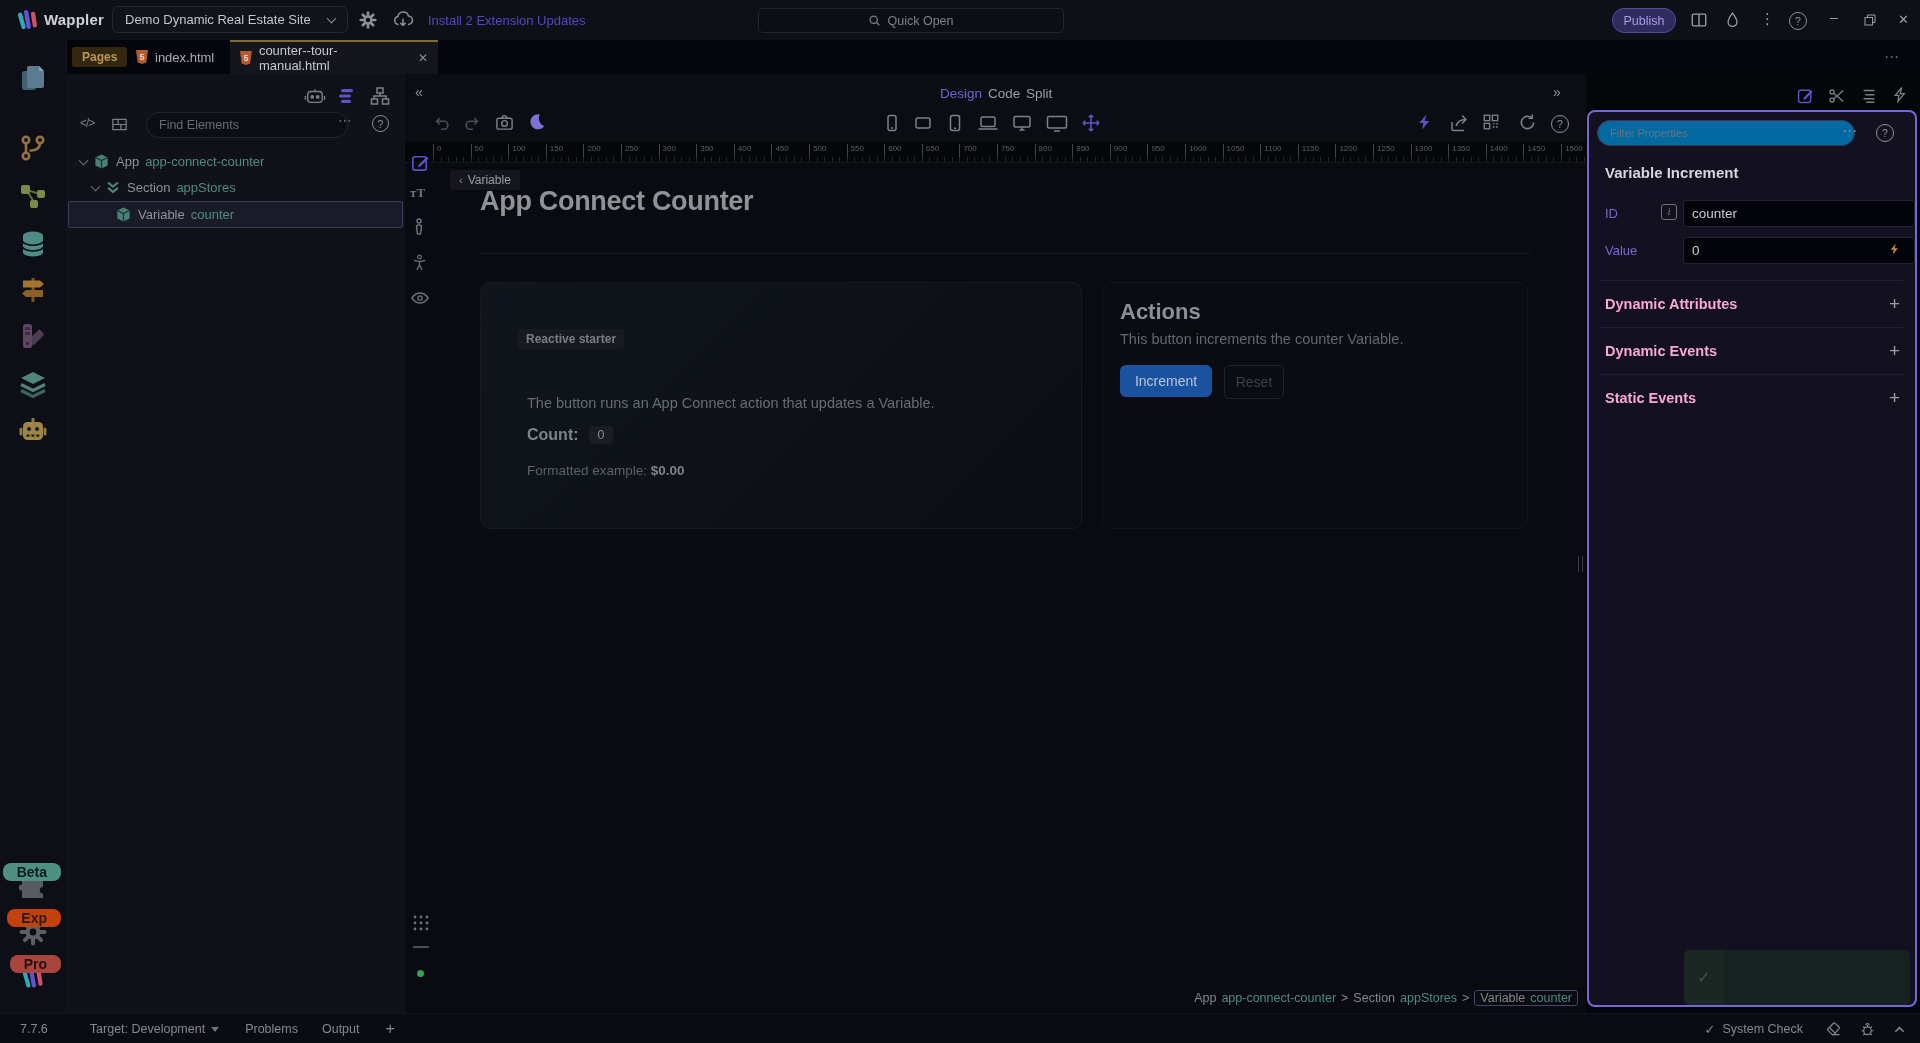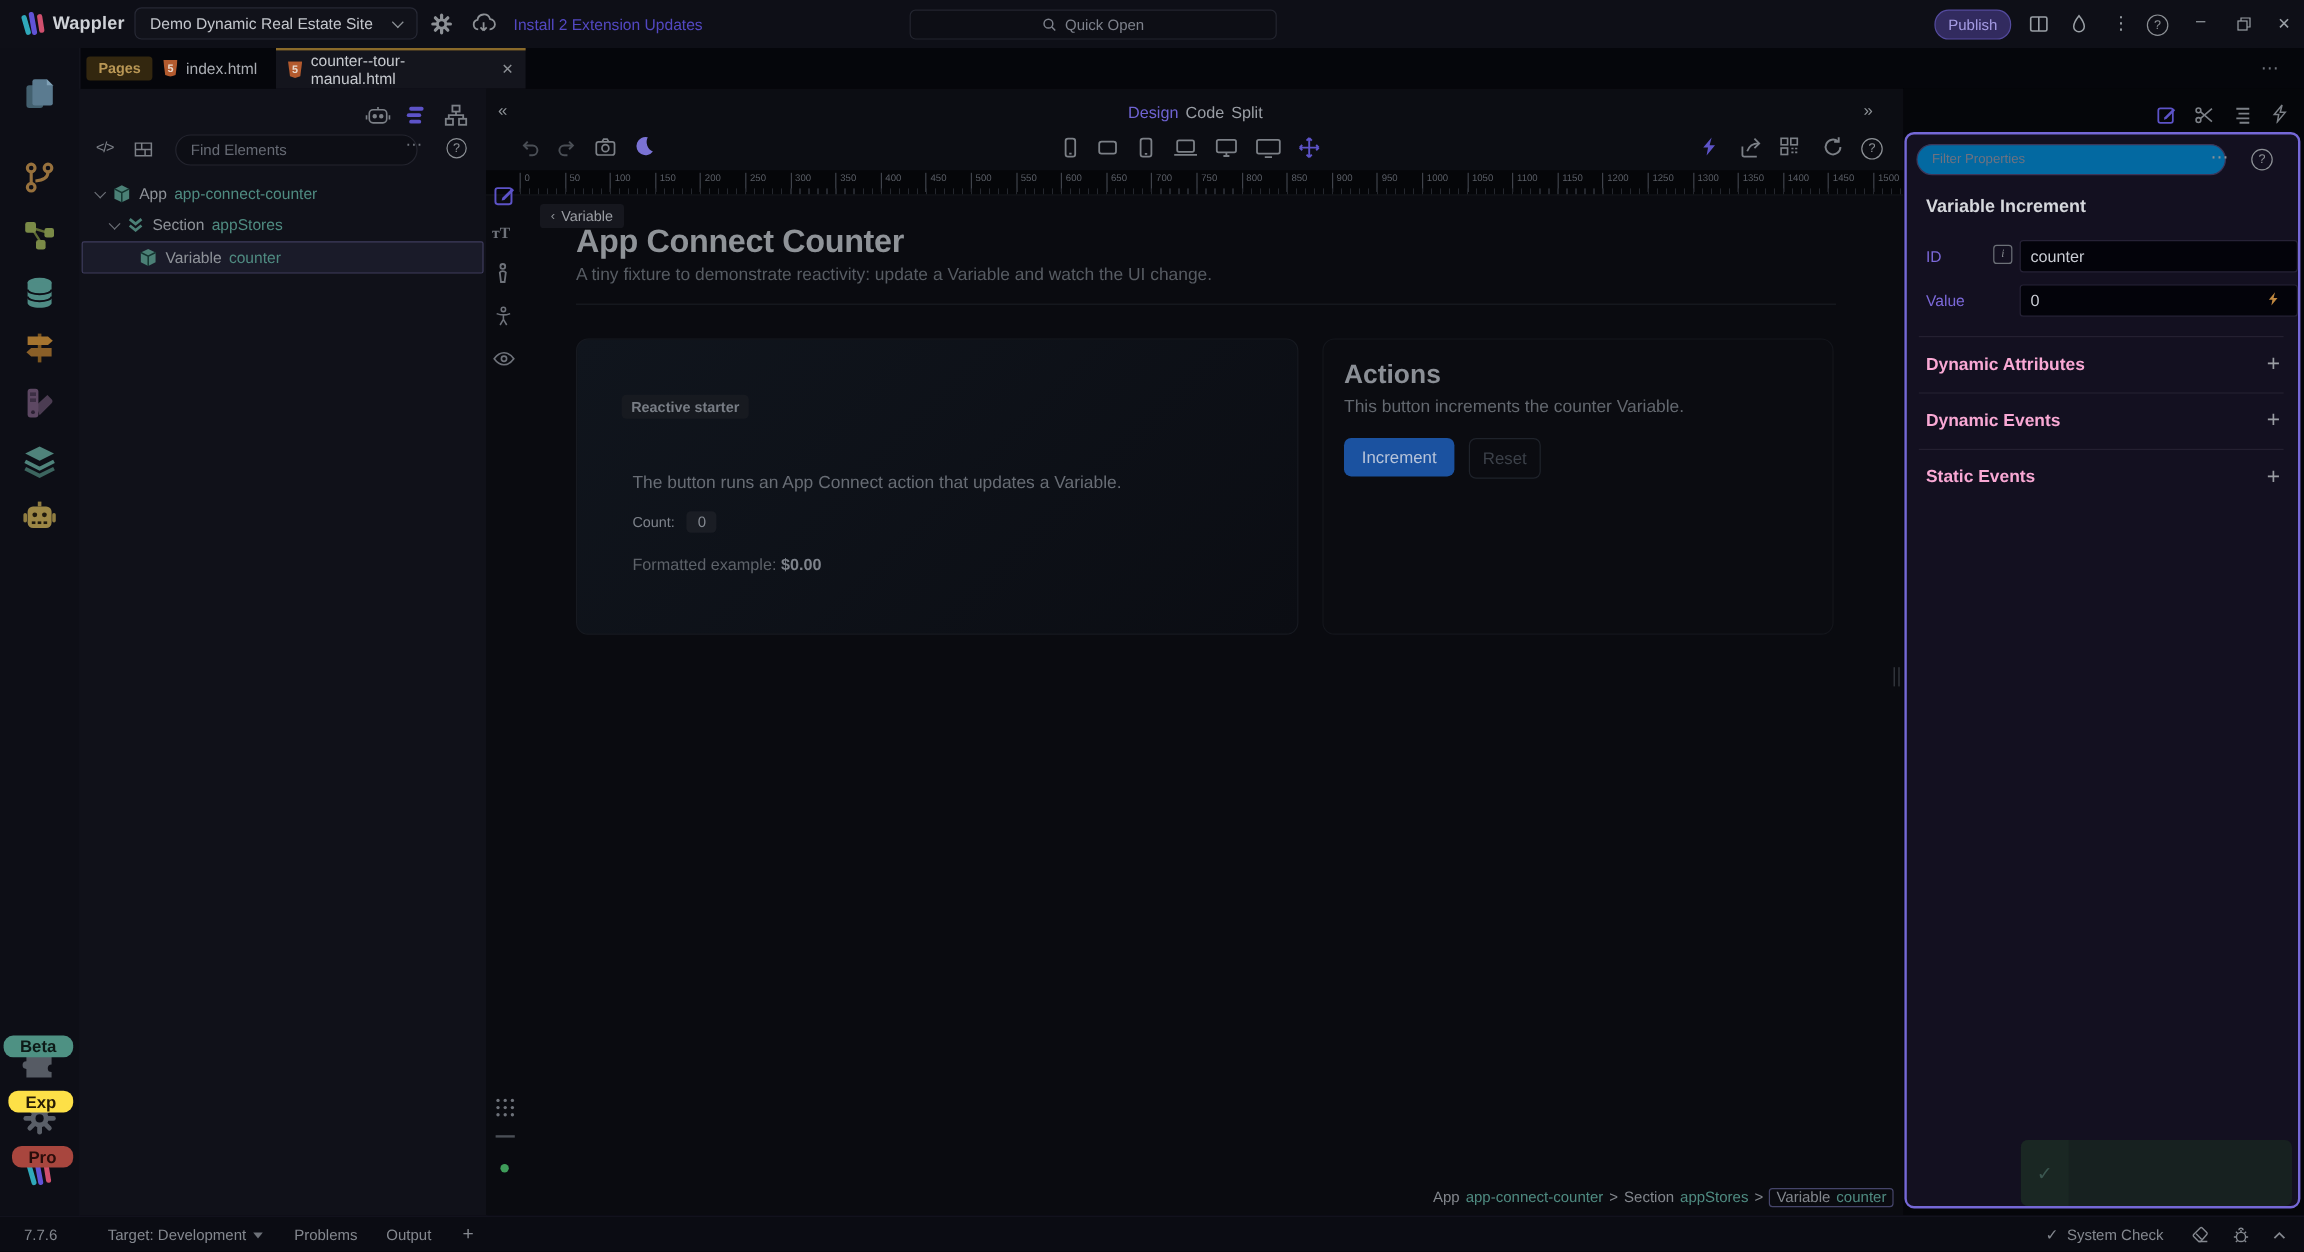--- a/index.html
+++ b/index.html
@@ -39,21 +39,21 @@
   .html5{width:12px;height:14px;background:#b35a2e;color:#e8d9ce;font-size:9px;font-weight:bold;
          display:inline-flex;align-items:center;justify-content:center;
          clip-path:polygon(0 0,100% 0,86% 90%,50% 100%,14% 90%)}
   .tabclose{color:#8d9196;font-size:12px;margin-left:4px}
 
   
   .rail{left:0;top:40px;width:66px;height:973px;background:#0d0e16;border-right:1px solid #15161f}
   .railic{left:17px;width:32px;height:32px}
   .railbadge{position:absolute;right:-12px;top:-7px;font-size:14px;font-weight:bold;padding:1px 14px;border-radius:8px}
   .b-beta{background:#4e9183;color:#0d1b18}
-  .b-exp{background:#fde047;color:#271d06}
+  .b-exp{background:#c2410c;color:#271d06}
   .b-pro{background:#a8463e;color:#2a0d0b}
 
   
   .pagespanel{left:66px;top:74px;width:339px;height:939px;background:#101119;border-right:1px solid #191a24}
   .findinput{position:absolute;left:80px;top:38px;width:176px;height:24px;background:#0d0e15;border:1px solid #24252f;
              border-radius:13px;color:#c3c6cc;font-size:12.5px;padding:0 12px}
   .findinput::placeholder{color:#676b75}
   .trow{display:flex;align-items:center;height:26px;font-size:13px;gap:6px}
   .t-type{color:#8f9399}.t-name{color:#4f8b81}
   .texp{width:6px;height:6px;border-right:1.6px solid #6d7178;border-bottom:1.6px solid #6d7178;display:inline-block}
@@ -78,21 +78,21 @@
   .hr{position:absolute;left:75px;top:179px;width:1050px;height:1px;background:#191c22}
   .card1{position:absolute;left:75px;top:208px;width:600px;height:245px;border-radius:10px;
          background:linear-gradient(135deg,#10151d,#0b0d13);border:1px solid #171a21}
   .card2{position:absolute;left:697px;top:208px;width:424px;height:245px;border-radius:10px;
          background:#0b0c11;border:1px solid #14161c}
   .badge{position:absolute;left:37px;top:46px;padding:3px 8px;background:#171a20;border-radius:4px;
          font-size:12px;font-weight:bold;color:#787d85}
   .h2{position:absolute;left:45px;top:76px;font-size:23px;font-weight:bold;color:#878b92}
   .body1{position:absolute;left:46px;top:112px;font-size:14.5px;color:#686d75}
   .countrow{position:absolute;left:46px;top:143px;display:flex;align-items:center;gap:10px}
-  .countlbl{font-size:12px;font-weight:normal;color:#7e838b}
+  .countlbl{font-size:16px;font-weight:bold;color:#7e838b}
   .countval{padding:2px 9px;background:#1a1d24;border-radius:4px;font-size:12.5px;color:#858a92}
   .fmt{position:absolute;left:46px;top:180px;font-size:13.5px;color:#5d6269}
   .fmt b{color:#7e838b}
   .acttitle{position:absolute;left:17px;top:16px;font-size:22px;font-weight:bold;color:#8b8f96}
   .actbody{position:absolute;left:17px;top:48px;font-size:14.5px;color:#63686f}
   .btn-inc{position:absolute;left:17px;top:82px;width:92px;height:32px;background:#1b52a0;border-radius:6px;
            color:#b8c5da;font-size:14px;display:flex;align-items:center;justify-content:center}
   .btn-reset{position:absolute;left:121px;top:82px;width:58px;height:32px;background:transparent;border:1px solid #1f232b;
              border-radius:6px;color:#3c4149;font-size:14px;display:flex;align-items:center;justify-content:center}
   .minirail{position:absolute;left:0;top:74px;width:32px}
@@ -562,21 +562,20 @@
     </span>
     <span class="ab" style="left:8px;top:872px;width:16px;height:2px;background:#4a4e55" data-interactable="true"></span>
     <span class="ab" style="left:12px;top:896px;width:7px;height:7px;border-radius:50%;background:#3f9d5a" data-interactable="false"></span>
 
     <div class="chip" data-interactable="true">
       <span style="font-size:11px;color:#8d9196" data-interactable="false">‹</span>
       <span data-interactable="false">Variable</span>
     </div>
 
     <div class="h1" data-interactable="false">App Connect Counter</div>
-    <div class="sub" data-interactable="false">A tiny fixture to demonstrate reactivity: update a Variable and watch the UI change.</div>
     <div class="hr" data-interactable="false"></div>
 
     <div class="card1" data-interactable="false">
       <span class="badge" data-interactable="false">Reactive starter</span>
       <div class="body1" data-interactable="false">The button runs an App Connect action that updates a Variable.</div>
       <div class="countrow" data-interactable="false">
         <span class="countlbl" data-interactable="false">Count:</span>
         <span class="countval" data-interactable="false">0</span>
       </div>
       <div class="fmt" data-interactable="false">

